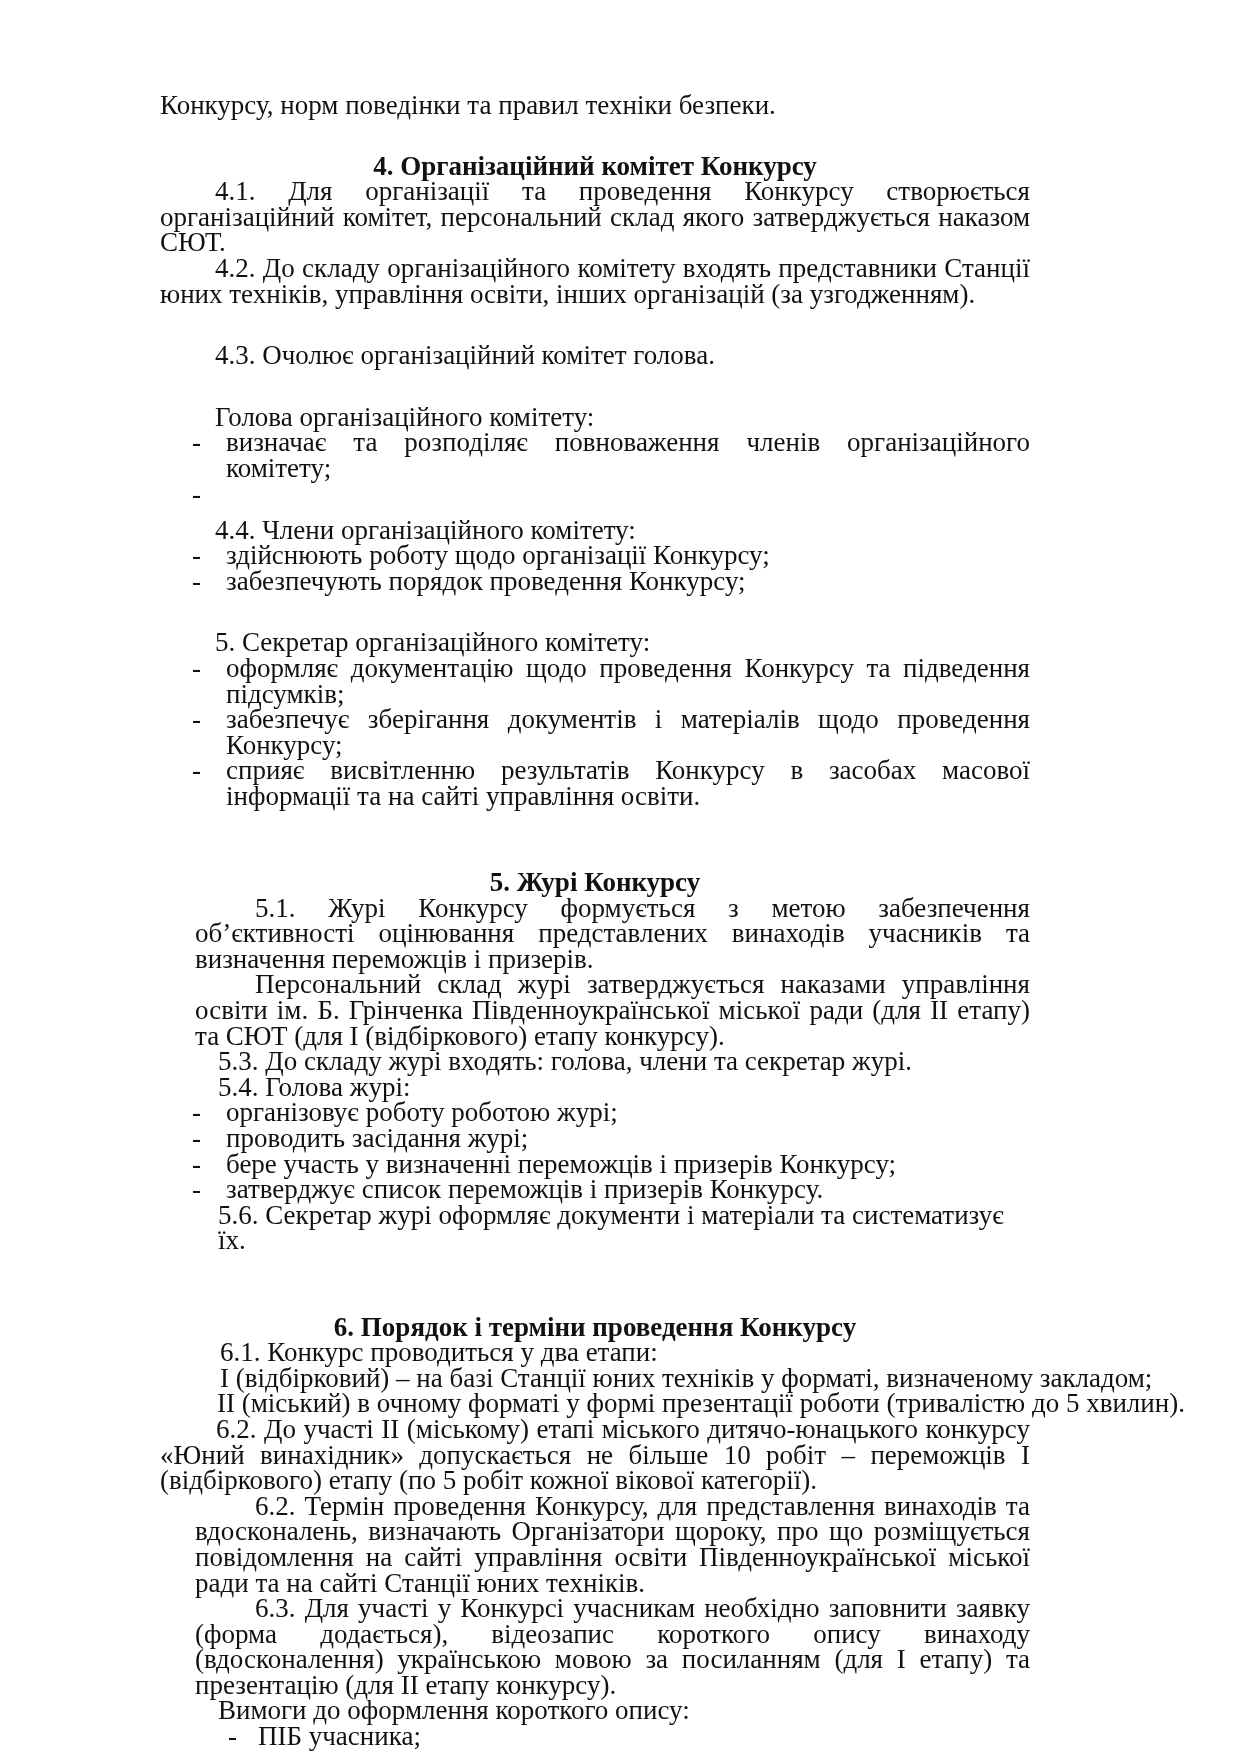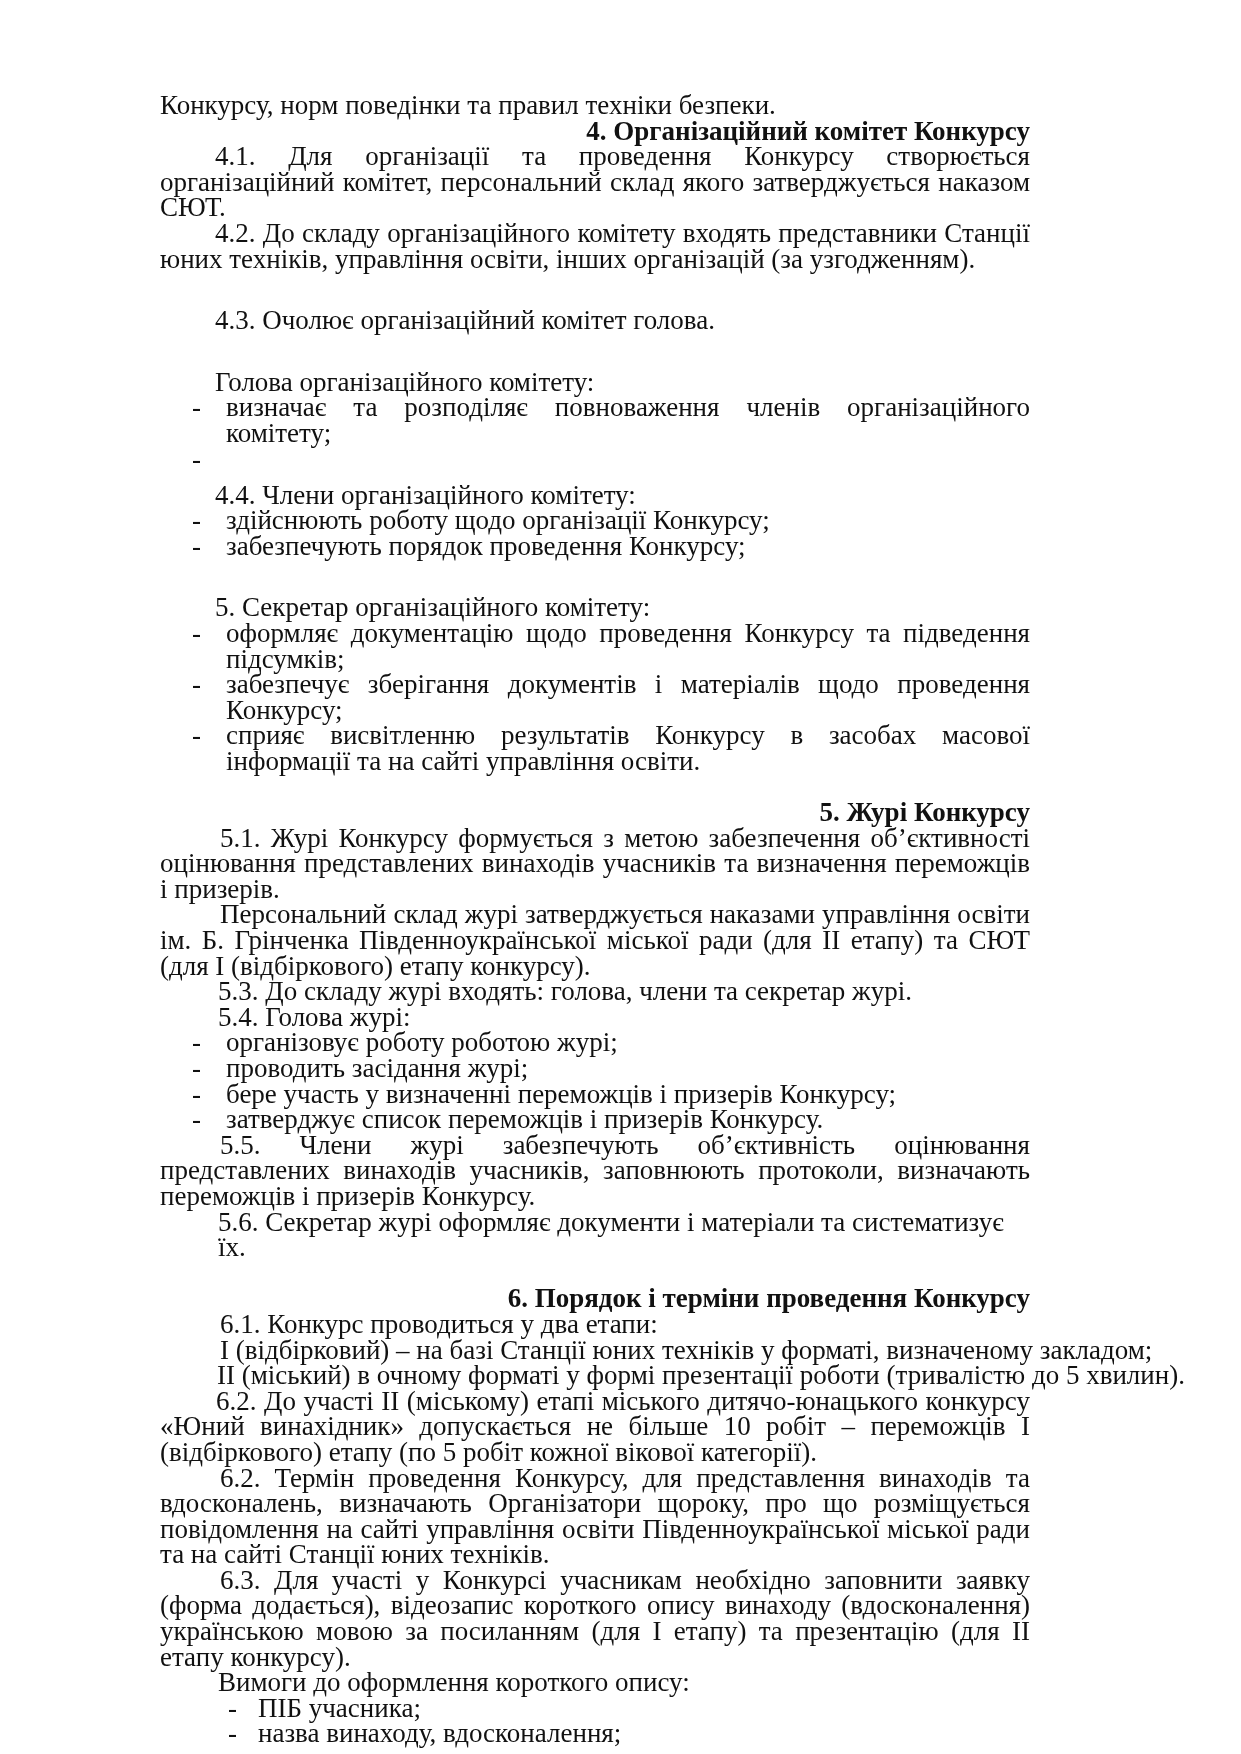--- a/index.html
+++ b/index.html
@@ -5,22 +5,22 @@
     html, body { margin: 0; padding: 0; background: #ffffff; }
     body { width: 1241px; height: 1754px; position: relative; overflow: hidden; }
     .page {
       position: absolute; left: 160px; top: 93px; width: 870px;
       font-family: "Liberation Serif", "DejaVu Serif", serif;
       font-size: 27px; line-height: 25.6px; color: #111;
     }
     .line { white-space: nowrap; }
     .p { text-align: justify; text-align-last: left; }
     .ind { text-indent: 55px; }
-    .ind3 { text-indent: 60px; }
-    .h { text-align: right; font-weight: bold; }
+    .ind3 { text-indent: 60px; margin-left: 35px; }
+    .h { text-align: center; font-weight: bold; margin-top: 35px; }
     .bl { position: relative; padding-left: 66px; text-align: justify; text-align-last: left; }
     .bl .dash { position: absolute; left: 32px; top: 0; }
     .gap { height: 25.6px; }
     .pl { padding-left: 55px; margin-top: 36px; }
     .pl3 { padding-left: 58px; }
   </style>
 </head>
 <body>
 
 <div class="page">
@@ -46,21 +46,20 @@
 
   <div class="h">5. Журі Конкурсу</div>
   <div class="p ind3">5.1. Журі Конкурсу формується з метою забезпечення об’єктивності оцінювання представлених винаходів учасників та визначення переможців і призерів.</div>
   <div class="p ind3">Персональний склад журі затверджується наказами управління освіти ім. Б. Грінченка Південноукраїнської міської ради (для ІІ етапу) та  СЮТ (для І (відбіркового) етапу конкурсу).</div>
   <div class="pl3">5.3. До складу журі входять: голова, члени та секретар журі.</div>
   <div class="pl3">5.4. Голова журі:</div>
   <div class="bl"><span class="dash">-</span><span>організовує роботу роботою журі;</span></div>
   <div class="bl"><span class="dash">-</span><span>проводить засідання журі;</span></div>
   <div class="bl"><span class="dash">-</span><span>бере участь у визначенні переможців і призерів Конкурсу;</span></div>
   <div class="bl"><span class="dash">-</span><span>затверджує список переможців і призерів Конкурсу.</span></div>
-  <div class="p ind3">5.5. Члени журі забезпечують об’єктивність оцінювання представлених винаходів учасників, заповнюють протоколи,   визначають переможців і призерів Конкурсу.</div>
   <div class="pl3">5.6. Секретар журі оформляє документи і матеріали та систематизує їх.</div>
 
   <div class="gap"></div>
 
   <div class="h">6. Порядок і терміни проведення Конкурсу</div>
   <div style="padding-left:60px">6.1. Конкурс проводиться у два етапи:</div>
   <div style="padding-left:60px" class="line">І (відбірковий) – на базі Станції юних техніків у форматі, визначеному закладом;</div>
   <div style="padding-left:57px" class="line">ІІ (міський) в очному форматі  у формі  презентації роботи (тривалістю до 5 хвилин).</div>
   <div class="p" style="text-indent:56px">6.2. До участі ІІ (міському) етапі міського дитячо-юнацького конкурсу «Юний винахідник» допускається не більше 10 робіт – переможців І (відбіркового) етапу (по 5 робіт кожної вікової категорії).</div>
   <div class="p ind3">6.2. Термін проведення Конкурсу, для представлення винаходів та вдосконалень, визначають Організатори щороку, про що розміщується повідомлення на сайті управління освіти Південноукраїнської міської ради та на сайті Станції юних техніків.</div>

